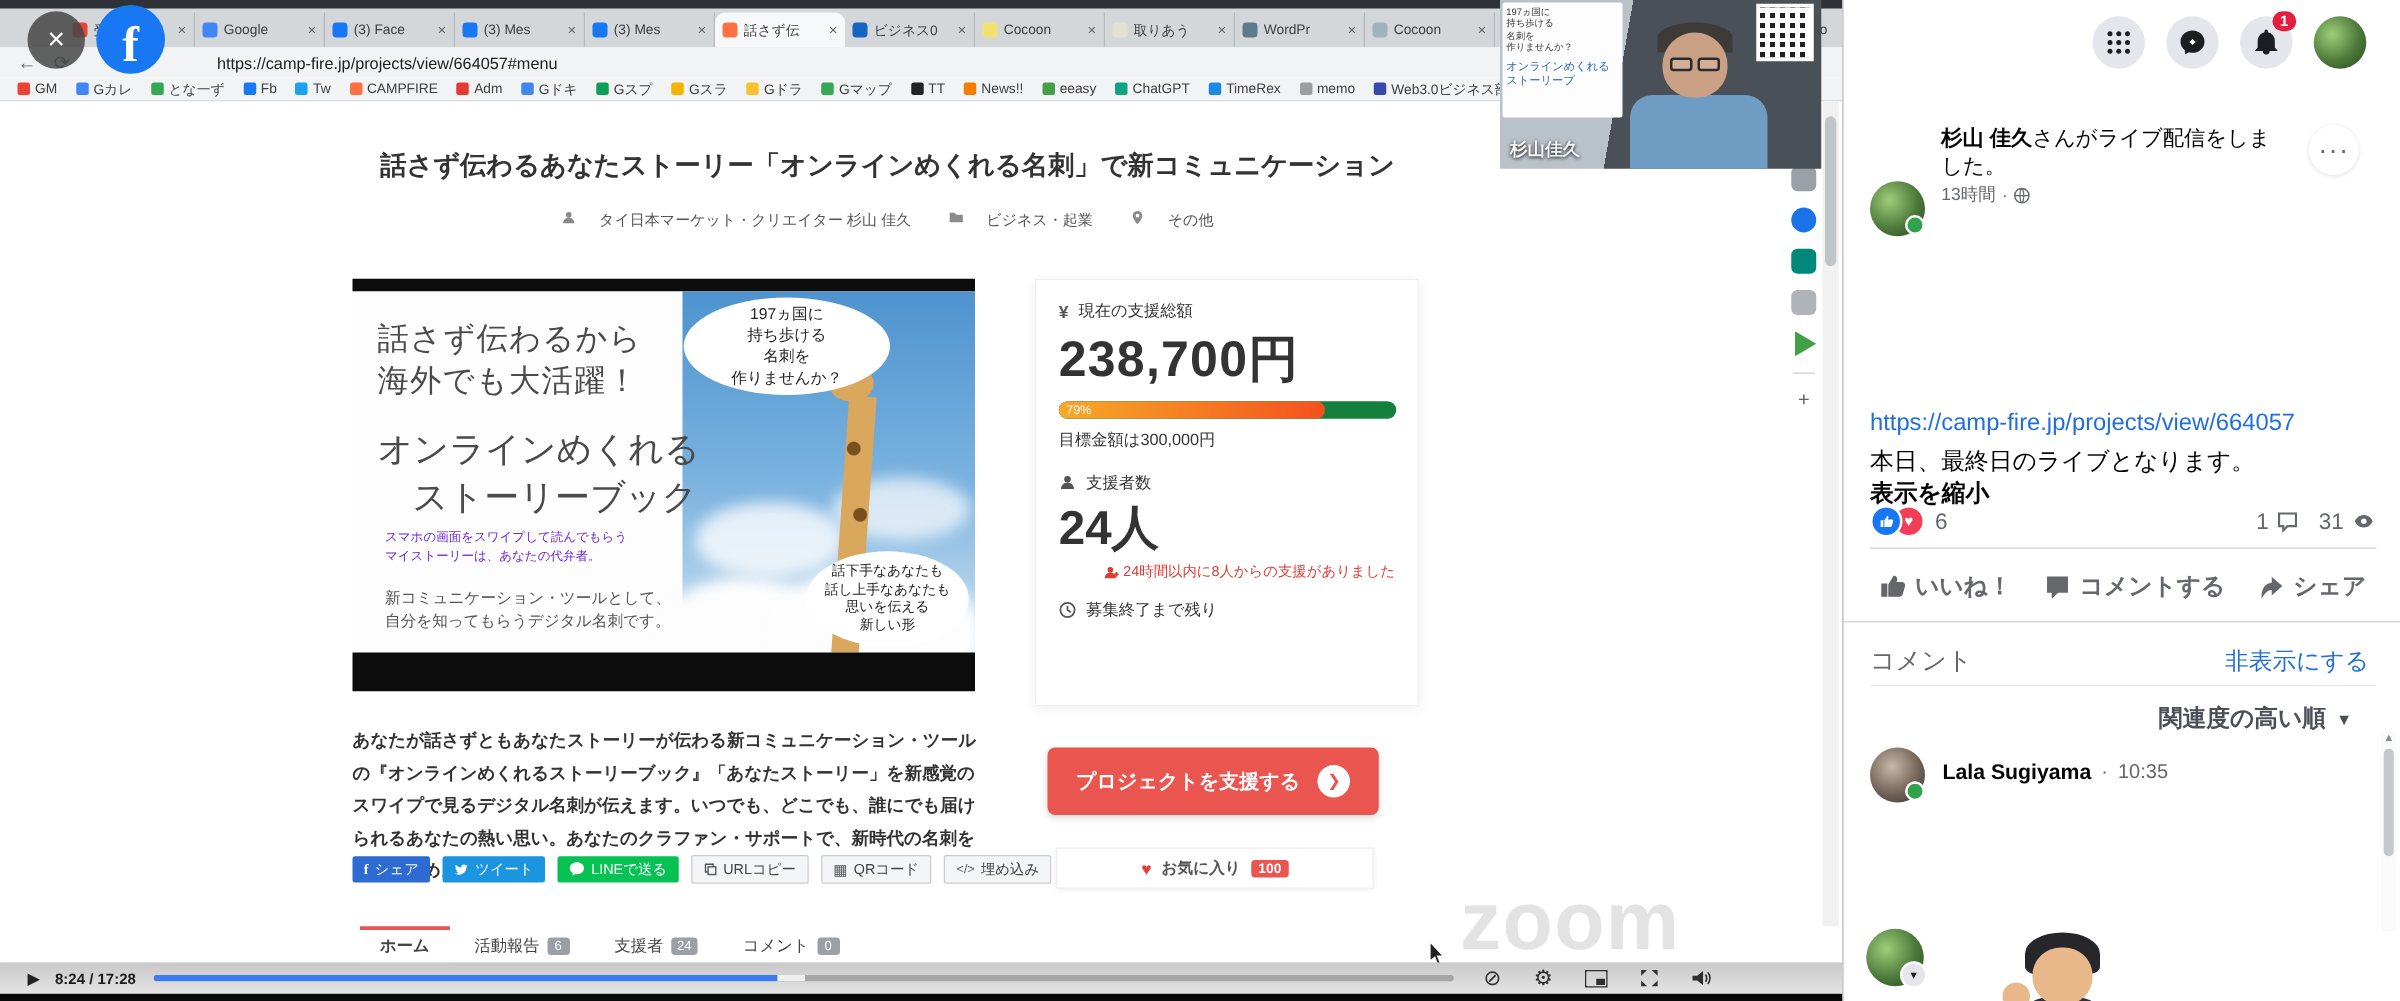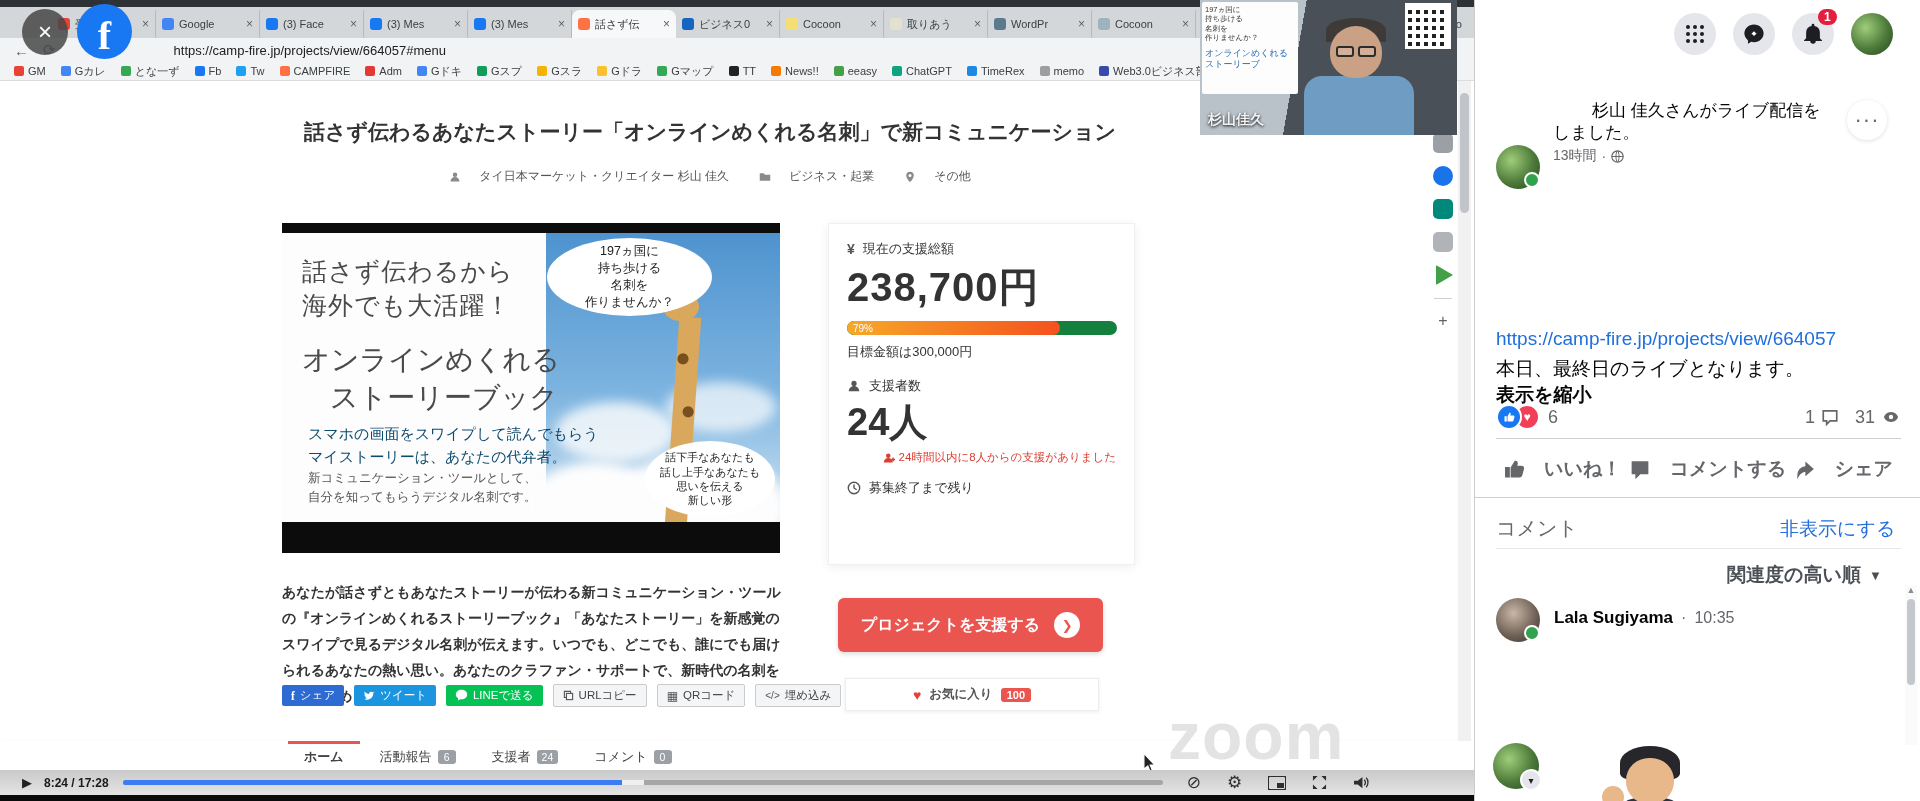--- a/index.html
+++ b/index.html
@@ -25,21 +25,21 @@
   .navic{color:#5f6368;font-size:15px;}
   #url{font-size:13px;color:#202124;margin-left:104px;}
   #bookmarks{left:0;top:62px;width:100%;height:19px;background:#f1f3f4;border-bottom:1px solid #dadce0;
              display:flex;align-items:center;gap:15px;padding-left:14px;box-sizing:border-box;overflow:hidden;}
   .bm{display:flex;align-items:center;gap:4px;font-size:11px;color:#3c4043;flex:none;}
   .bm i{width:10px;height:10px;border-radius:2px;display:block;}
 
   
   #pgtitle{left:280px;top:118px;width:860px;text-align:center;font-size:21px;font-weight:bold;color:#333;}
   #metarow{left:280px;top:168px;width:860px;display:flex;justify-content:center;gap:30px;font-size:12px;color:#555;align-items:center;}
-  .meta-i{display:flex;align-items:center;gap:18px;}
+  .meta-i{display:flex;gap:18px;}
   .meta-i svg{fill:#8a8a8a;}
 
   
   #hero{left:282px;top:223px;width:498px;height:330px;background:#fff;}
   #hero .bar-t{position:absolute;left:0;top:0;width:100%;height:10px;background:#0c0c0c;}
   #hero .bar-b{position:absolute;left:0;bottom:0;width:100%;height:31px;background:#0c0c0c;}
   #hero .inner{position:absolute;left:0;top:10px;width:100%;height:289px;overflow:hidden;background:#fdfdfd;}
   #sky{position:absolute;right:0;top:0;width:47%;height:100%;background:linear-gradient(#4e93cf,#7db4e0 55%,#cfe3f2);}
   .cloud{position:absolute;background:#fdfdfd;border-radius:50%;filter:blur(6px);}
   #giraffe-neck{position:absolute;left:54%;top:84px;width:22px;height:210px;background:
@@ -47,21 +47,21 @@
     radial-gradient(circle at 70% 45%,#7a4f1e 5px,transparent 6px),
     radial-gradient(circle at 35% 70%,#7a4f1e 5px,transparent 6px),#d9a85c;transform:rotate(4deg);}
   #giraffe-head{position:absolute;left:50%;top:58px;width:36px;height:30px;background:#d9a85c;border-radius:45% 55% 50% 50%;}
   #giraffe-head:before,#giraffe-head:after{content:"";position:absolute;top:-10px;width:5px;height:12px;background:#7a4f1e;border-radius:3px;}
   #giraffe-head:before{left:8px;} #giraffe-head:after{left:22px;}
   .bubble{position:absolute;background:#fff;border-radius:50%;display:flex;align-items:center;justify-content:center;text-align:center;color:#222;}
   #bub1{left:265px;top:5px;width:165px;height:78px;font-size:12.5px;line-height:1.35;}
   #bub2{left:363px;top:208px;width:130px;height:76px;font-size:11px;line-height:1.3;}
   .slide-h1{position:absolute;left:20px;top:22px;font-size:25px;color:#4a4a4a;line-height:1.35;letter-spacing:1px;}
   .slide-h2{position:absolute;left:20px;top:108px;font-size:28px;color:#4a4a4a;line-height:1.35;}
-  .slide-s1{position:absolute;left:26px;top:190px;font-size:15px;color:#0c4a6e;line-height:1.5;}
+  .slide-s1{position:absolute;left:26px;top:190px;font-size:10px;color:#6d28d9;line-height:1.5;}
   .slide-s2{position:absolute;left:26px;top:236px;font-size:12.5px;color:#555;line-height:1.5;}
 
   
   #stats{left:828px;top:223px;width:307px;height:342px;background:#fff;border:1px solid #f0f0f0;
          box-shadow:0 2px 10px rgba(0,0,0,.07);box-sizing:border-box;padding:16px 18px;}
   .stat-label{display:flex;align-items:center;gap:8px;font-size:13px;color:#333;}
   .stat-label svg{fill:#555;}
   .yen{font-weight:bold;font-size:14px;color:#555;}
   #amount{font-size:40px;font-weight:bold;color:#333;letter-spacing:1px;margin-top:2px;}
   #ptrack{margin-top:6px;width:270px;height:14px;background:#15803d;border-radius:8px;overflow:hidden;}
@@ -150,33 +150,33 @@
   
   #fb{left:1474px;top:0;width:446px;height:801px;background:#fff;border-left:1px solid #ccc;box-sizing:border-box;}
   .fbabs{position:absolute;}
   .hico{width:42px;height:42px;border-radius:50%;background:#e4e6eb;display:flex;align-items:center;justify-content:center;}
   .hico svg{fill:#1c1e21;}
   #bellbadge{position:absolute;left:26px;top:-4px;background:#e41e3f;color:#fff;border-radius:10px;
              font-size:12px;font-weight:bold;padding:1px 6px;}
   .avatar{border-radius:50%;background:radial-gradient(circle at 35% 35%,#9fce7a,#4d7a3a 55%,#27451f);position:relative;}
   .avatar .greendot{position:absolute;right:0;bottom:1px;width:12px;height:12px;background:#31a24c;border:2px solid #fff;border-radius:50%;}
   #posthead-name{font-size:17px;color:#050505;line-height:1.3;}
-  #posthead-name b{font-weight:normal;margin-left:39px;}
+  #posthead-name b{font-weight:bold;}
   #posttime{font-size:14px;color:#65676b;margin-top:3px;display:flex;align-items:center;gap:5px;}
   #morebtn{width:40px;height:40px;border-radius:50%;background:#fff;color:#606770;font-size:22px;letter-spacing:1px;
            display:flex;align-items:center;justify-content:center;box-shadow:0 1px 4px rgba(0,0,0,.12);}
   #fbtitle{font-size:24px;font-weight:bold;color:#050505;line-height:1.35;}
   #fbbody{font-size:19px;color:#050505;line-height:1.4;margin-top:6px;}
   #fblink{font-size:19px;color:#216fdb;margin-top:10px;}
   #fbline2{font-size:19px;color:#050505;margin-top:8px;}
   #fbless{font-size:19px;font-weight:bold;color:#050505;margin-top:6px;}
   .reaction{width:22px;height:22px;border-radius:50%;display:flex;align-items:center;justify-content:center;border:2px solid #fff;box-sizing:content-box;}
   #rx-row{display:flex;align-items:center;font-size:18px;color:#65676b;}
   .fbdivider{height:1px;background:#ced0d4;}
-  .fbaction{display:flex;align-items:center;gap:20px;font-size:19px;font-weight:bold;color:#65676b;}
+  .fbaction{display:flex;align-items:center;gap:8px;font-size:19px;font-weight:bold;color:#65676b;}
   .fbaction svg{fill:#65676b;}
   #cmt-h{font-size:20px;color:#65676b;}
   #hidebtn{font-size:19px;color:#216fdb;}
   #sortbtn{font-size:19px;font-weight:bold;color:#4b4f56;display:flex;align-items:center;gap:8px;}
   #cname{font-size:17px;color:#050505;font-weight:bold;}
   #ctime{font-size:16px;color:#65676b;font-weight:normal;}
   
   #sticker{position:absolute;left:106px;top:148px;width:95px;height:100px;}
   #stk-hair{position:absolute;left:18px;top:0;width:60px;height:34px;background:#26262b;border-radius:50% 50% 20% 20%;}
   #stk-face{position:absolute;left:24px;top:12px;width:48px;height:46px;background:#e8b88a;border-radius:48%;}

